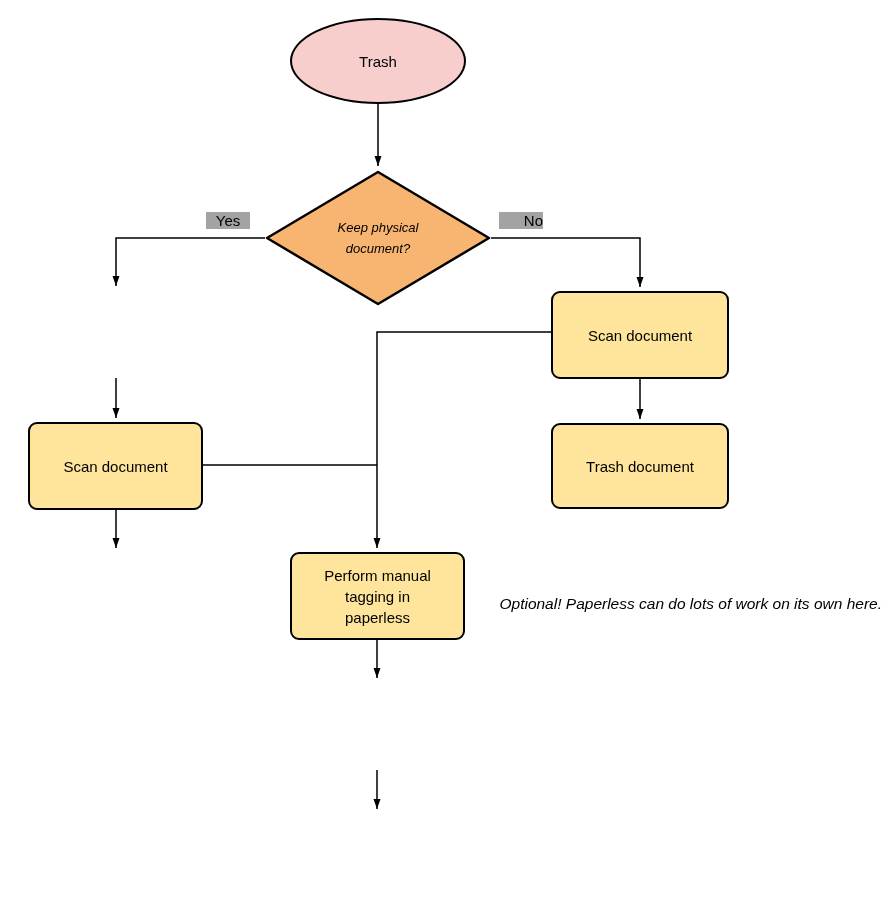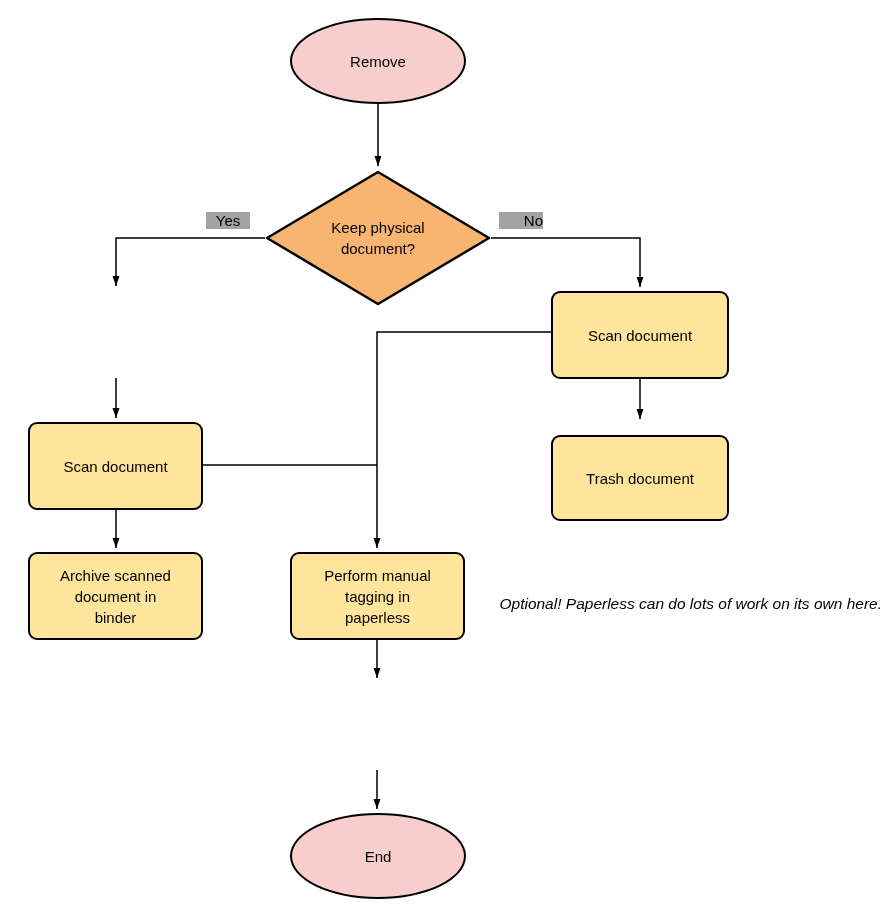--- a/index.html
+++ b/index.html
@@ -60,24 +60,25 @@
   .diamond-label {
     position: absolute;
     left: 0;
     top: 0;
     width: 100%;
     height: 100%;
     display: flex;
     align-items: center;
     justify-content: center;
     text-align: center;
-    font-size: 15px;
+    font-size: 13px;
     line-height: 21px;
     color: #000000;
     white-space: pre-line;
+    font-style: italic;
   }
   .edge-label {
     position: absolute;
     font-size: 15px;
     color: #000000;
     text-align: center;
     width: 44px;
     z-index: 3;
     background: #a3a3a3;
   }
@@ -108,46 +109,42 @@
       <path d="M116 378 L116 418" marker-end="url(#arrow)"></path>
       <path d="M116 510 L116 548" marker-end="url(#arrow)"></path>
       <path d="M640 379 L640 419" marker-end="url(#arrow)"></path>
       <path d="M203 465 L377 465"></path>
       <path d="M551 332 L377 332 L377 548" marker-end="url(#arrow)"></path>
       <path d="M377 640 L377 678" marker-end="url(#arrow)"></path>
       <path d="M377 770 L377 809" marker-end="url(#arrow)"></path>
     </g>
   </svg>
 
-  <div class="node ellipse" style="left:290px; top:18px; width:176px; height:86px;">Remove</div>
+  <div class="node ellipse" style="left:290px; top:18px; width:176px; height:86px;">Trash</div>
 
   <div class="diamond-wrap" style="left:265px; top:170px; width:226px; height:136px;">
     <svg width="226" height="136" viewBox="0 0 226 136" xmlns="http://www.w3.org/2000/svg">
       <polygon points="113,2 224,68 113,134 2,68" fill="#f8b471" stroke="#000000" stroke-width="2.5" stroke-linejoin="round"></polygon>
     </svg>
     <div class="diamond-label">Keep physical
 document?</div>
   </div>
 
   <div class="edge-label" style="left:206px; top:212px;">Yes</div>
   <div class="edge-label" style="left:499px; top:212px;text-align:right;">No</div>
 
 
   <div class="node rect" style="left:28px; top:422px; width:175px; height:88px;">Scan document</div>
 
-  <div class="node rect" style="left:28px; top:552px; width:175px; height:88px;">Archive scanned
-document in
-binder</div>
 
   <div class="node rect" style="left:551px; top:291px; width:178px; height:88px;">Scan document</div>
 
-  <div class="node rect" style="left:551px; top:423px; width:178px; height:86px;margin-top:12px;">Trash document</div>
+  <div class="node rect" style="left:551px; top:423px; width:178px; height:86px;">Trash document</div>
 
   <div class="node rect" style="left:290px; top:552px; width:175px; height:88px;">Perform manual
 tagging in
 paperless</div>
 
   <div class="annotation" style="left:482px; top:593px; width:400px;text-align:right;">Optional! Paperless can do lots of work on its own here.</div>
 
 
-  <div class="node ellipse" style="left:290px; top:813px; width:176px; height:86px;">End</div>
 
 </div>
 
 </body></html>

